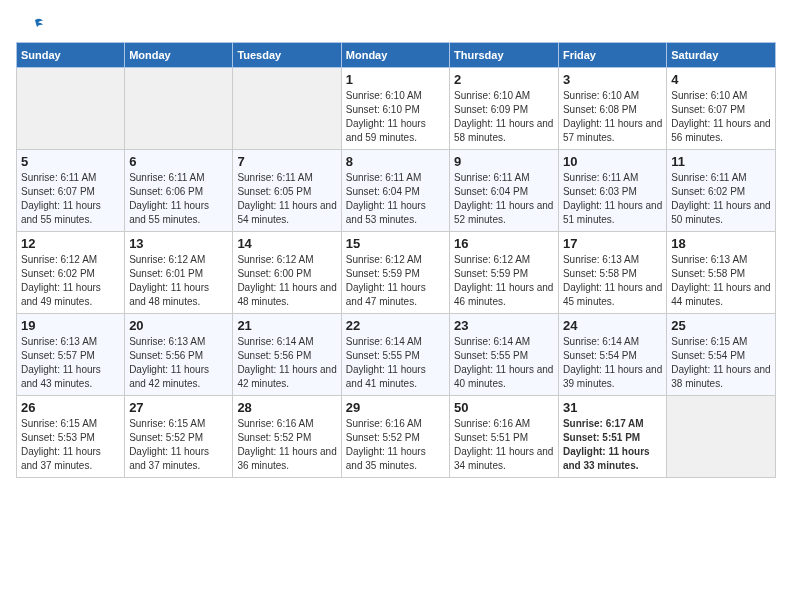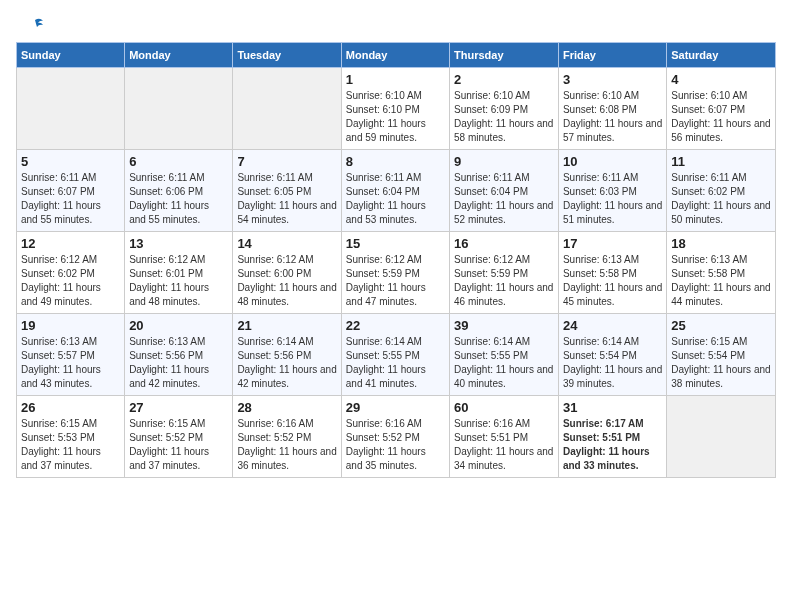--- a/index.html
+++ b/index.html
@@ -253,21 +253,21 @@
 Sunset: 5:56 PM
 Daylight: 11 hours and 42 minutes.</div>
           </td>
           <td>
             <span class="day-num">22</span>
             <div class="day-info" style="white-space: pre-line;">Sunrise: 6:14 AM
 Sunset: 5:55 PM
 Daylight: 11 hours and 41 minutes.</div>
           </td>
           <td>
-            <span class="day-num">39</span>
+            <span class="day-num">23</span>
             <div class="day-info" style="white-space: pre-line;">Sunrise: 6:14 AM
 Sunset: 5:55 PM
 Daylight: 11 hours and 40 minutes.</div>
           </td>
           <td>
             <span class="day-num">24</span>
             <div class="day-info" style="white-space: pre-line;">Sunrise: 6:14 AM
 Sunset: 5:54 PM
 Daylight: 11 hours and 39 minutes.</div>
           </td>
@@ -297,21 +297,21 @@
 Sunset: 5:52 PM
 Daylight: 11 hours and 36 minutes.</div>
           </td>
           <td>
             <span class="day-num">29</span>
             <div class="day-info" style="white-space: pre-line;">Sunrise: 6:16 AM
 Sunset: 5:52 PM
 Daylight: 11 hours and 35 minutes.</div>
           </td>
           <td>
-            <span class="day-num">60</span>
+            <span class="day-num">50</span>
             <div class="day-info" style="white-space: pre-line;">Sunrise: 6:16 AM
 Sunset: 5:51 PM
 Daylight: 11 hours and 34 minutes.</div>
           </td>
           <td>
             <span class="day-num">31</span>
             <div class="day-info" style="white-space: pre-line; font-weight: bold;">Sunrise: 6:17 AM
 Sunset: 5:51 PM
 Daylight: 11 hours and 33 minutes.</div>
           </td>

